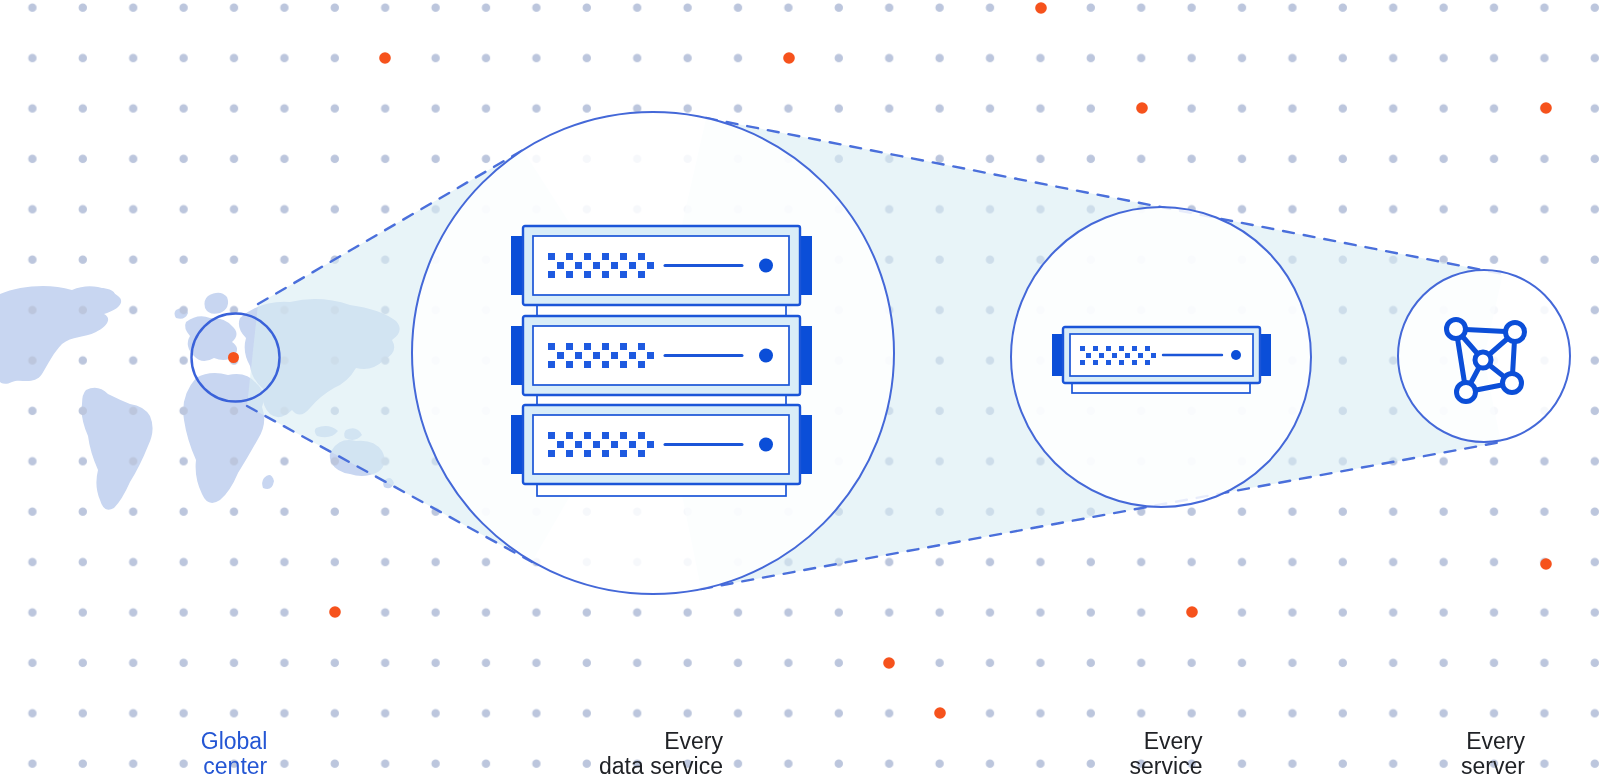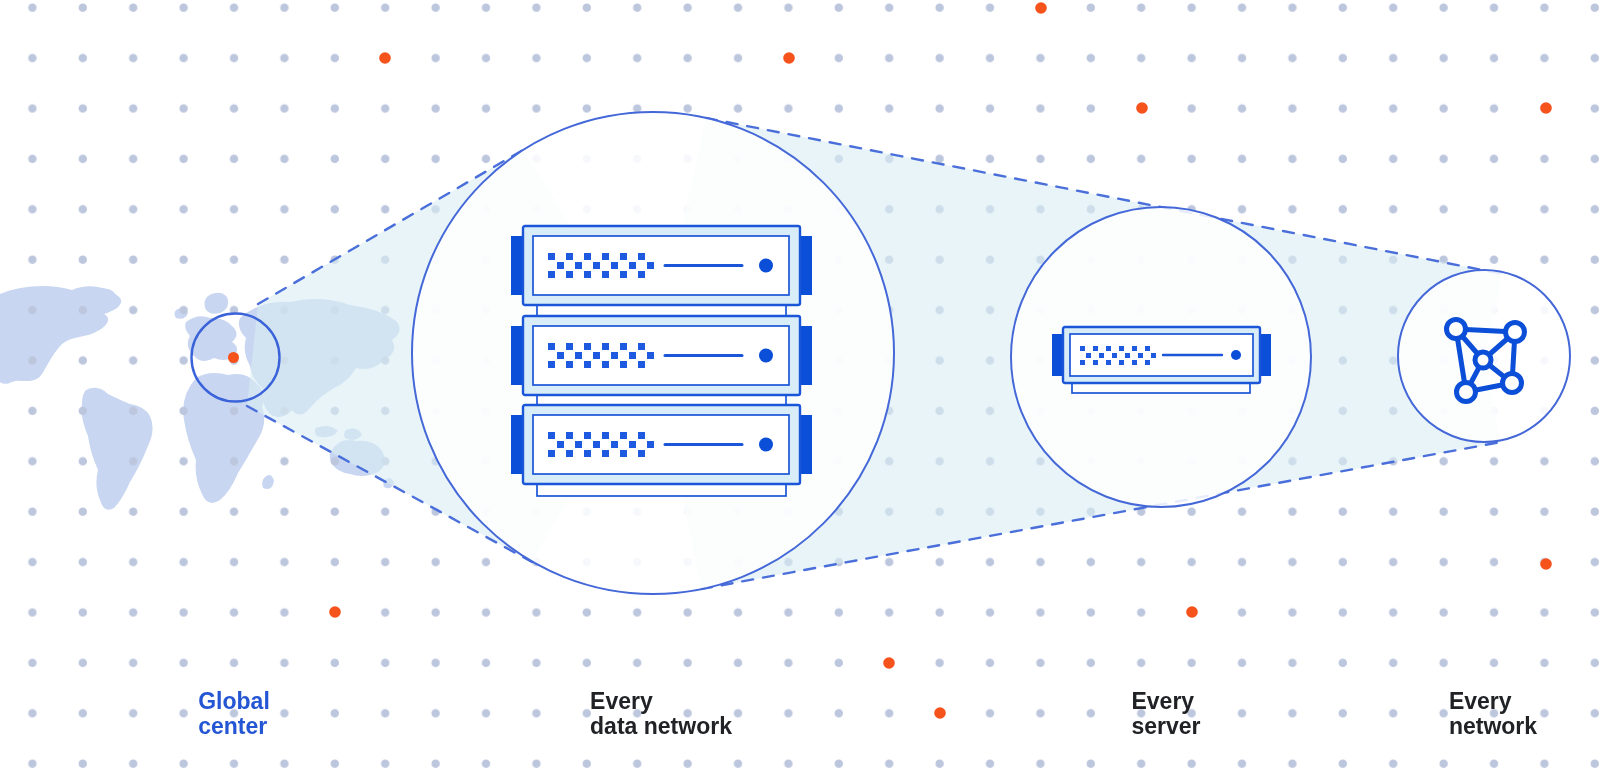--- a/index.html
+++ b/index.html
@@ -14,22 +14,22 @@
   .orange{fill:#f6521c;}
   .srv-tab{fill:#0b4ed8;}
   .srv-body{fill:#d9edf8;stroke:#1b55d8;stroke-width:2.4;}
   .srv-panel{fill:#ffffff;stroke:#1b55d8;stroke-width:1.7;}
   .srv-dots{fill:#1e5ae0;}
   .srv-line{stroke:#1b55d8;stroke-width:3;stroke-linecap:round;}
   .srv-dot{fill:#0b4ed8;}
   .srv-shadow{fill:#ffffff;stroke:#1b55d8;stroke-width:1.7;}
   .mesh-edge{stroke:#0b4ed8;stroke-width:5;fill:none;stroke-linejoin:round;}
   .mesh-node{fill:#ffffff;stroke:#0b4ed8;stroke-width:5;}
-  .label{position:absolute;top:689px;transform:translateX(-50%);text-align:left;
-         font-weight:700;font-size:23px;line-height:24.5px;color:#202226;white-space:nowrap;}
+  .label{position:absolute;top:729px;transform:translateX(-50%);text-align:right;
+         font-weight:400;font-size:23px;line-height:24.5px;color:#202226;white-space:nowrap;}
   .label-blue{color:#2456d4;}
 </style>
 </head>
 <body>
 
 <div class="stage">
   <svg width="1620" height="782" viewBox="0 0 1620 782">
     <defs>
       <pattern id="dotgrid" patternUnits="userSpaceOnUse" width="50.4" height="50.4">
         <circle class="grid-dot-fill" cx="32.4" cy="7.6" r="4.2"></circle>
@@ -129,23 +129,23 @@
       <circle class="mesh-node" cx="1483" cy="360" r="8"></circle>
     </g>
   </svg>
 
   <div class="label label-blue" style="left:234px">
     <div>Global</div>
     <div>center</div>
   </div>
   <div class="label" style="left:661px">
     <div>Every</div>
-    <div>data network</div>
+    <div>data service</div>
   </div>
   <div class="label" style="left:1166px">
     <div>Every</div>
-    <div>server</div>
+    <div>service</div>
   </div>
   <div class="label" style="left:1493px">
     <div>Every</div>
-    <div>network</div>
+    <div>server</div>
   </div>
 </div>
 
 </body></html>

